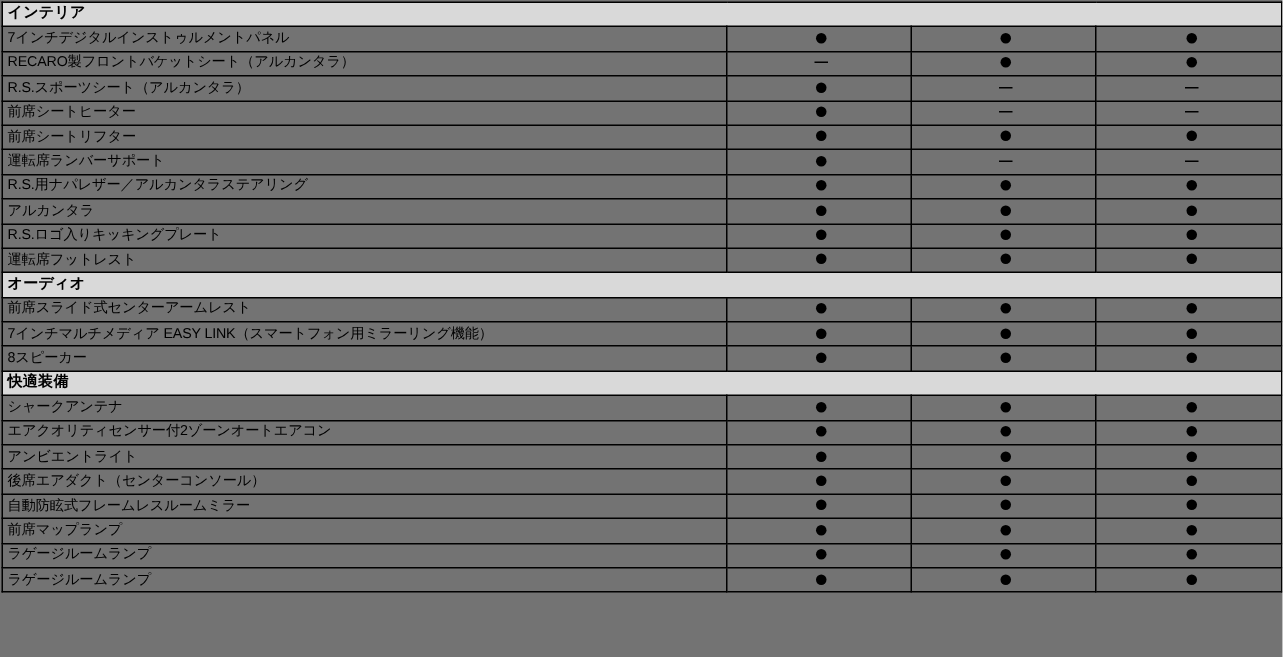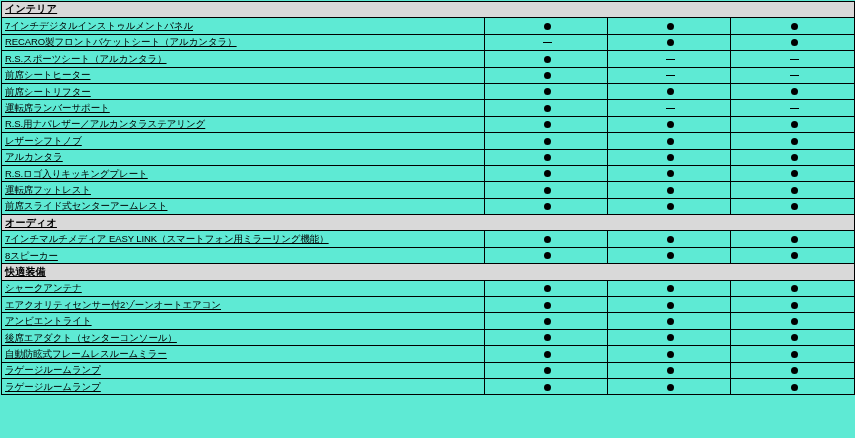--- a/index.html
+++ b/index.html
@@ -9,23 +9,22 @@
   }
   body {
     font-family: "Liberation Sans", sans-serif;
     -webkit-font-smoothing: none;
   }
   .sheet {
     width: 855px;
     height: 438px;
     position: relative;
     box-sizing: border-box;
-    background: #5eead4;
+    background: #737373;
     overflow: hidden;
-    text-decoration: underline;
   }
   table.spec {
     border-collapse: collapse;
     table-layout: fixed;
     width: 853px;
     margin: 1px;
     font-size: 9.5px;
     color: #000000;
   }
   table.spec col.c-label { width: 483px; }
@@ -128,53 +127,47 @@
           <td class="mark"><span class="dash"></span></td>
           <td class="mark"><span class="dash"></span></td>
         </tr>
         <tr>
           <td class="label">R.S.用ナパレザー／アルカンタラステアリング</td>
           <td class="mark"><span class="dot"></span></td>
           <td class="mark"><span class="dot"></span></td>
           <td class="mark"><span class="dot"></span></td>
         </tr>
         <tr>
-          <td class="label">レザーシフトノブ</td>
-          <td class="mark"><span class="dot"></span></td>
-          <td class="mark"><span class="dot"></span></td>
-          <td class="mark"><span class="dot"></span></td>
-        </tr>
-        <tr>
           <td class="label">アルカンタラ</td>
           <td class="mark"><span class="dot"></span></td>
           <td class="mark"><span class="dot"></span></td>
           <td class="mark"><span class="dot"></span></td>
         </tr>
         <tr>
           <td class="label">R.S.ロゴ入りキッキングプレート</td>
           <td class="mark"><span class="dot"></span></td>
           <td class="mark"><span class="dot"></span></td>
           <td class="mark"><span class="dot"></span></td>
         </tr>
         <tr>
           <td class="label">運転席フットレスト</td>
           <td class="mark"><span class="dot"></span></td>
           <td class="mark"><span class="dot"></span></td>
           <td class="mark"><span class="dot"></span></td>
         </tr>
         <tr>
+          <td class="section" colspan="4">オーディオ</td>
+        </tr>
+        <tr>
           <td class="label">前席スライド式センターアームレスト</td>
           <td class="mark"><span class="dot"></span></td>
           <td class="mark"><span class="dot"></span></td>
           <td class="mark"><span class="dot"></span></td>
         </tr>
         <tr>
-          <td class="section" colspan="4">オーディオ</td>
-        </tr>
-        <tr>
           <td class="label">7インチマルチメディア EASY LINK（スマートフォン用ミラーリング機能）</td>
           <td class="mark"><span class="dot"></span></td>
           <td class="mark"><span class="dot"></span></td>
           <td class="mark"><span class="dot"></span></td>
         </tr>
         <tr>
           <td class="label">8スピーカー</td>
           <td class="mark"><span class="dot"></span></td>
           <td class="mark"><span class="dot"></span></td>
           <td class="mark"><span class="dot"></span></td>
@@ -201,20 +194,26 @@
           <td class="mark"><span class="dot"></span></td>
         </tr>
         <tr>
           <td class="label">後席エアダクト（センターコンソール）</td>
           <td class="mark"><span class="dot"></span></td>
           <td class="mark"><span class="dot"></span></td>
           <td class="mark"><span class="dot"></span></td>
         </tr>
         <tr>
           <td class="label">自動防眩式フレームレスルームミラー</td>
+          <td class="mark"><span class="dot"></span></td>
+          <td class="mark"><span class="dot"></span></td>
+          <td class="mark"><span class="dot"></span></td>
+        </tr>
+        <tr>
+          <td class="label">前席マップランプ</td>
           <td class="mark"><span class="dot"></span></td>
           <td class="mark"><span class="dot"></span></td>
           <td class="mark"><span class="dot"></span></td>
         </tr>
         <tr>
           <td class="label">ラゲージルームランプ</td>
           <td class="mark"><span class="dot"></span></td>
           <td class="mark"><span class="dot"></span></td>
           <td class="mark"><span class="dot"></span></td>
         </tr>

